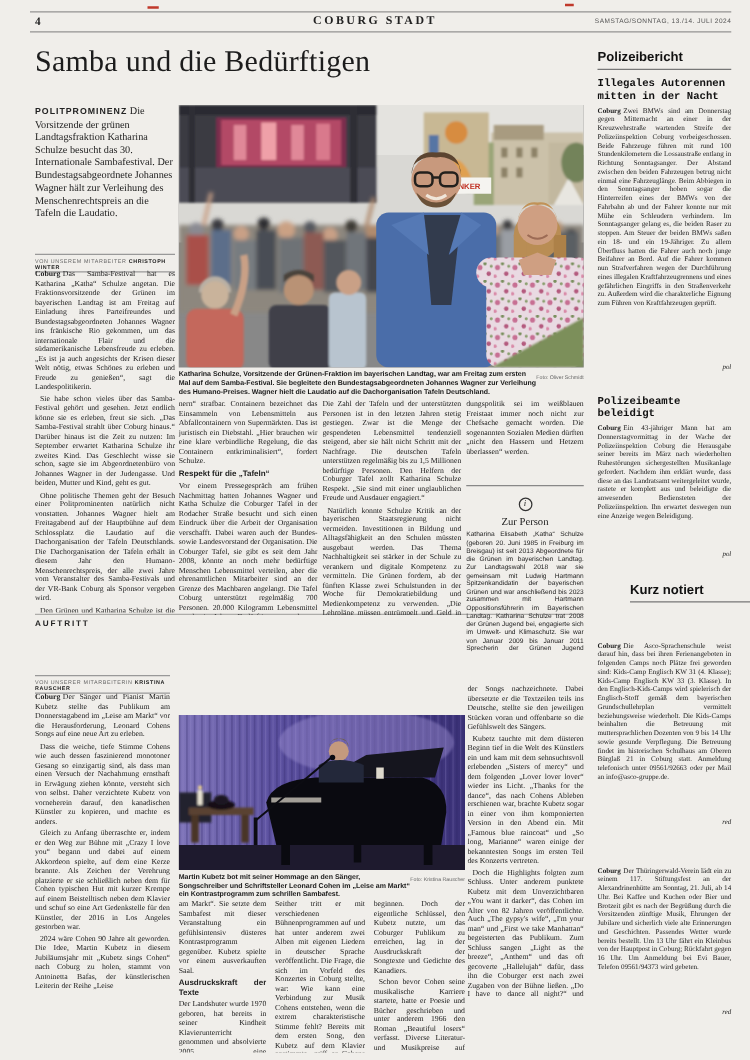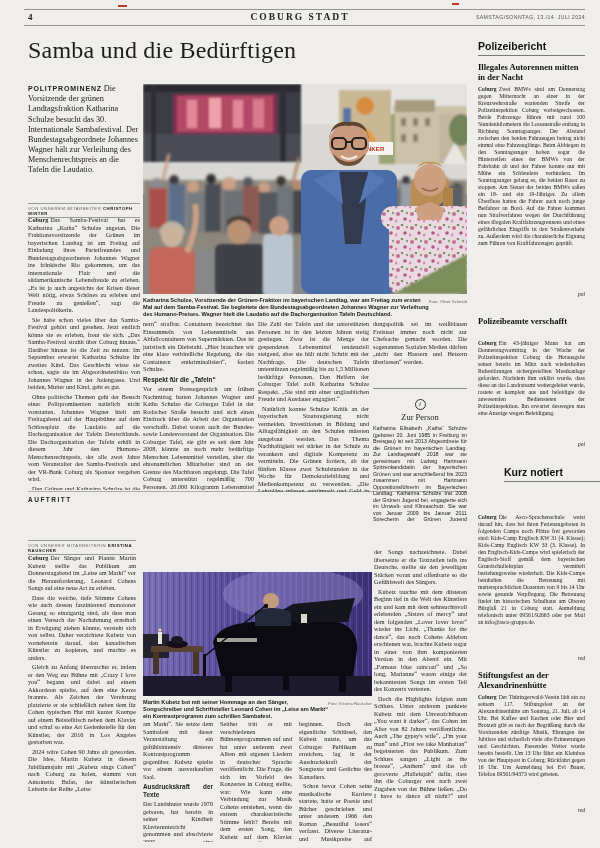--- a/index.html
+++ b/index.html
@@ -34,21 +34,21 @@
   .credit{font-weight:normal;font-size:4.2px;color:#666;float:right;margin-top:1px;}
   
   .infobox{text-align:center;border-top:.5px solid #888;padding-top:3px;}
   .infobox .icirc{display:inline-block;width:9px;height:9px;border:.8px solid #333;border-radius:50%;
       font-size:7px;line-height:9px;font-style:italic;font-family:"Liberation Serif",serif;}
   .infobox h5{font-size:8.5px;font-weight:normal;margin:2px 0 3px 0;}
   .infobox .ibody{font-family:"Liberation Sans","DejaVu Sans",sans-serif;font-size:5.3px;line-height:6.5px;text-align:justify;}
   
   .sb-head{font-family:"Liberation Sans","DejaVu Sans",sans-serif;font-weight:bold;font-size:10.5px;color:#111;
            border-bottom:.6px solid #777;padding-bottom:3px;}
-  .sb-title{font-family:Liberation Serif, serif;font-weight:bold;font-size:8.5px;line-height:10px;color:#111;}
+  .sb-title{font-family:Liberation Mono, monospace;font-weight:bold;font-size:8.5px;line-height:10px;color:#111;}
   .sb-body{font-size:5.7px;line-height:7px;text-align:justify;overflow:hidden;}
   .sb-body b.lead{margin-right:2px;}
   .sig{font-style:italic;text-align:right;font-size:5.5px;}
   .photo{position:absolute;overflow:hidden;background:#888;}
   svg{display:block;}
 </style>
 </head>
 <body>
 
 <div id="page">
@@ -327,32 +327,31 @@
   </div>
 
   <div class="abs sb-head" style="left:478px;top:40px;width:107px;">Polizeibericht</div>
 
   <div class="abs sb-title" style="left:478px;top:62px;width:107px;">Illegales Autorennen mitten in der Nacht</div>
   <div class="abs sb-body" style="left:478px;top:86px;width:107px;height:204px;">
     <b class="lead">Coburg</b><span>Zwei BMWs sind am Donnerstag gegen Mitternacht an einer in der Kreuzwehrstraße wartenden Streife der Polizeiinspektion Coburg vorbeigeschossen. Beide Fahrzeuge führen mit rund 100 Stundenkilometern die Lossaustraße entlang in Richtung Sonntagsanger. Der Abstand zwischen den beiden Fahrzeugen betrug nicht einmal eine Fahrzeuglänge. Beim Abbiegen in den Sonntagsanger hoben sogar die Hinterreifen eines der BMWs von der Fahrbahn ab und der Fahrer konnte nur mit Mühe ein Schleudern verhindern. Im Sonntagsanger gelang es, die beiden Raser zu stoppen. Am Steuer der beiden BMWs saßen ein 18- und ein 19-Jähriger. Zu allem Überfluss hatten die Fahrer auch noch junge Beifahrer an Bord. Auf die Fahrer kommen nun Strafverfahren wegen der Durchführung eines illegalen Kraftfahrzeugrennens und eines gefährlichen Eingriffs in den Straßenverkehr zu. Außerdem wird die charakterliche Eignung zum Führen von Kraftfahrzeugen geprüft.</span>
   </div>
   <div class="abs sig" style="left:478px;top:291px;width:107px;">pol</div>
 
-  <div class="abs sb-title" style="left:478px;top:316px;width:107px;">Polizeibeamte verschafft</div>
+  <div class="abs sb-title" style="left:478px;top:316px;width:107px;">Polizeibeamte beleidigt</div>
   <div class="abs sb-body" style="left:478px;top:340px;width:107px;height:100px;">
     <b class="lead">Coburg</b><span>Ein 43-jähriger Mann hat am Donnerstagvormittag in der Wache der Polizeiinspektion Coburg die Herausgabe seiner bereits im März nach wiederholten Ruhestörungen sichergestellten Musikanlage gefordert. Nachdem ihm erklärt wurde, dass diese an das Landratsamt weitergeleitet wurde, rastete er komplett aus und beleidigte die anwesenden Bediensteten der Polizeiinspektion. Ihn erwartet deswegen nun eine Anzeige wegen Beleidigung.</span>
   </div>
   <div class="abs sig" style="left:478px;top:441px;width:107px;">pol</div>
 
   <div class="abs sb-head" style="left:478px;top:466px;width:107px;margin-left:26px;">Kurz notiert</div>
 
   <div class="abs sb-body" style="left:478px;top:514px;width:107px;height:140px;">
     <b class="lead">Coburg</b><span>Die Asco-Sprachenschule weist darauf hin, dass bei ihren Ferienangeboten in folgenden Camps noch Plätze frei geworden sind: Kids-Camp Englisch KW 31 (4. Klasse); Kids-Camp Englisch KW 33 (3. Klasse). In den Englisch-Kids-Camps wird spielerisch der Englisch-Stoff gemäß dem bayerischen Grundschullehrplan vermittelt beziehungsweise wiederholt. Die Kids-Camps beinhalten die Betreuung mit muttersprachlichen Dozenten von 9 bis 14 Uhr sowie gesunde Verpflegung. Die Betreuung findet im historischen Schulhaus am Oberen Bürglaß 21 in Coburg statt. Anmeldung telefonisch unter 09561/92663 oder per Mail an info@asco-gruppe.de.</span>
   </div>
   <div class="abs sig" style="left:478px;top:655px;width:107px;">red</div>
 
-  <div class="abs sb-title" style="left:478px;top:670px;width:107px;">Stiftungsfest an der Alexandrinenhütte</div>
   <div class="abs sb-body" style="left:478px;top:694px;width:107px;height:112px;">
     <b class="lead">Coburg</b><span>Der Thüringerwald-Verein lädt ein zu seinem 117. Stiftungsfest an der Alexandrinenhütte am Sonntag, 21. Juli, ab 14 Uhr. Bei Kaffee und Kuchen oder Bier und Brotzeit gibt es nach der Begrüßung durch die Vorsitzenden zünftige Musik, Ehrungen der Jubilare und sicherlich viele alte Erinnerungen und Geschichten. Passendes Wetter wurde bereits bestellt. Um 13 Uhr fährt ein Kleinbus von der Hauptpost in Coburg; Rückfahrt gegen 16 Uhr. Um Anmeldung bei Evi Bauer, Telefon 09561/94373 wird gebeten.</span>
   </div>
   <div class="abs sig" style="left:478px;top:807px;width:107px;">red</div>
 
 </div>
 
 </body></html>

